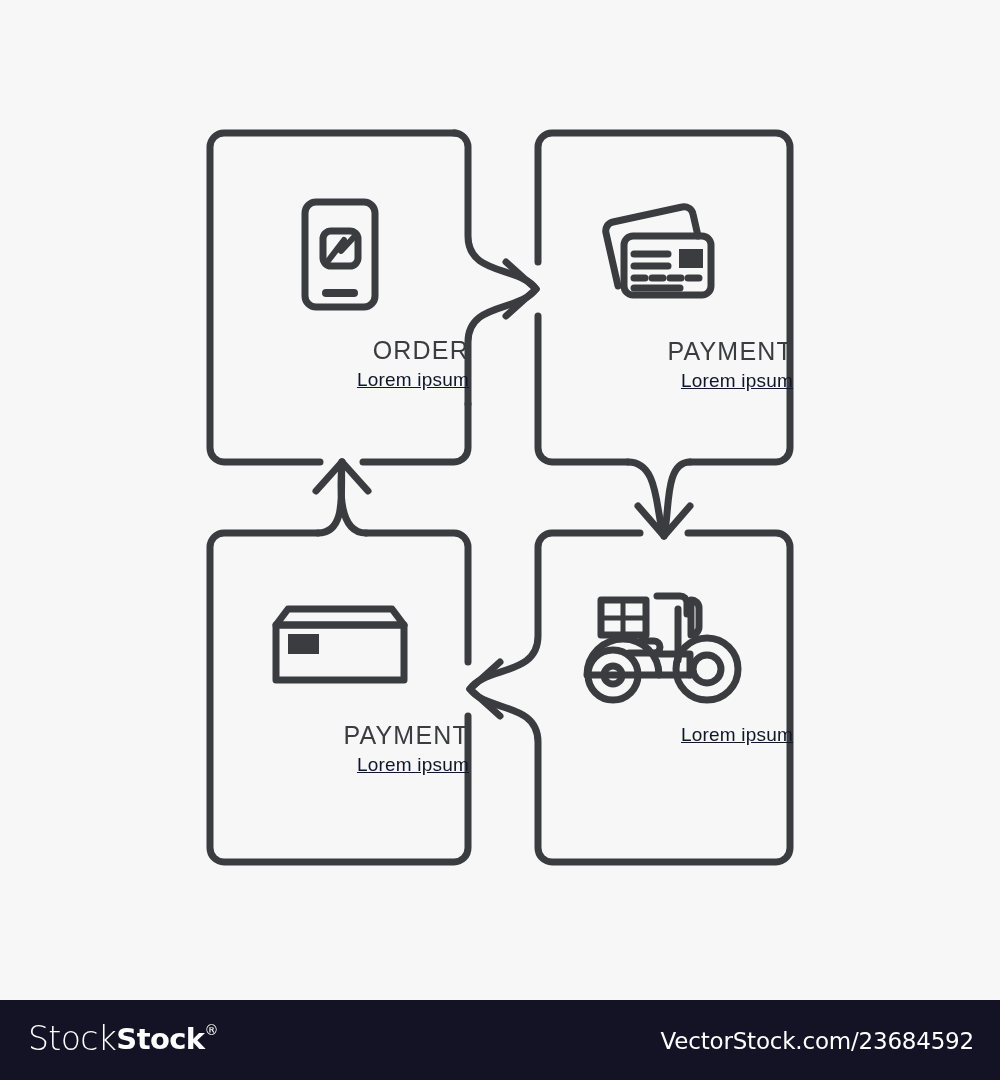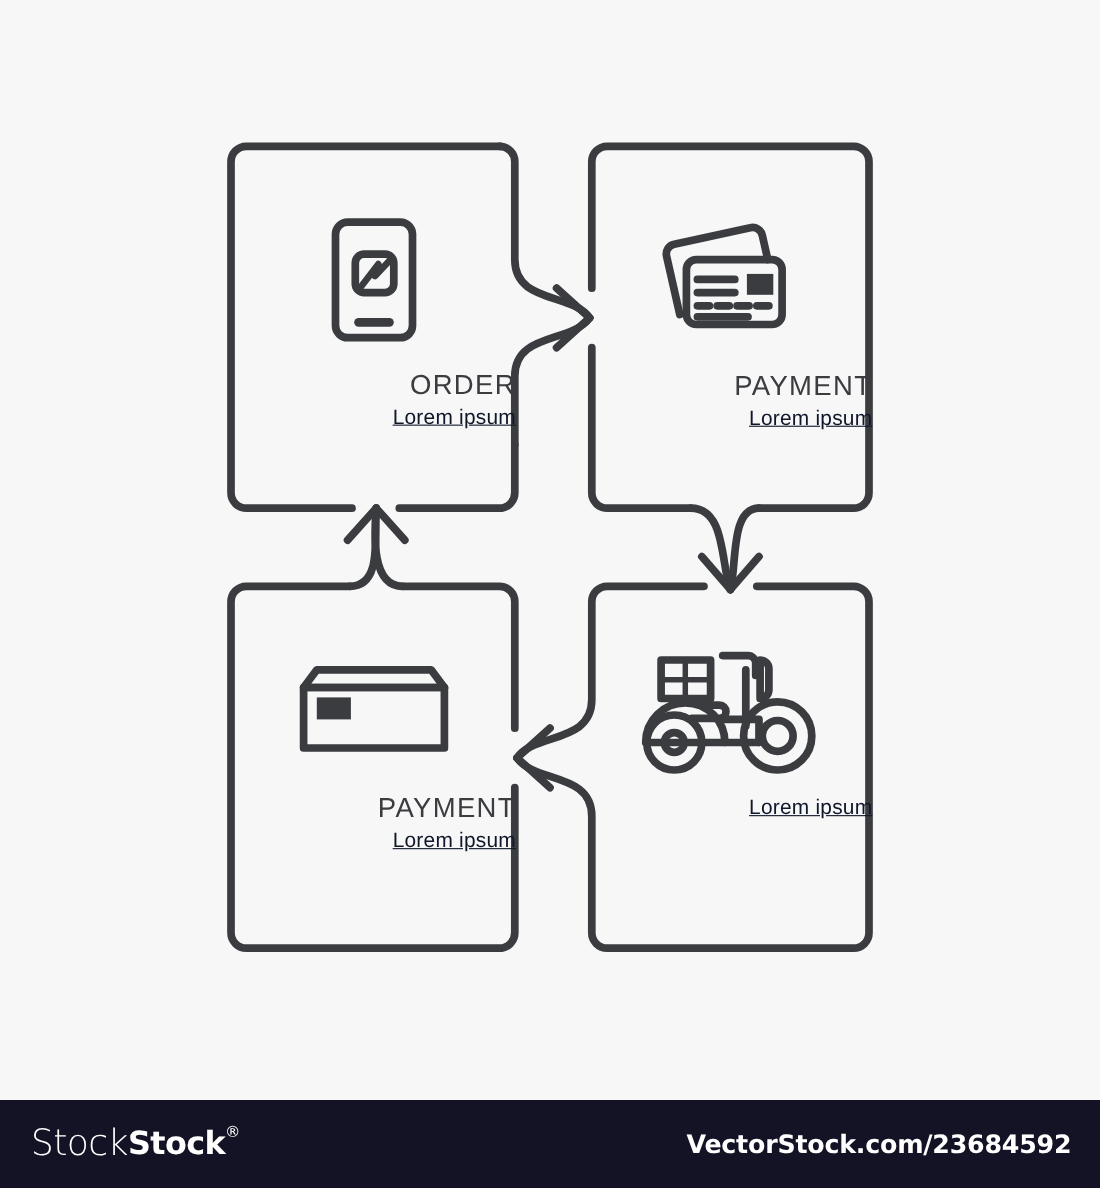--- a/index.html
+++ b/index.html
@@ -96,21 +96,20 @@
   }
   #wm-url {
     position: absolute;
     right: 26px;
     top: 28px;
     color: #ffffff;
     font-family: "DejaVu Sans", sans-serif;
     font-size: 23px;
     letter-spacing: -0.2px;
     white-space: nowrap;
-    font-weight: bold;
   }
 </style>
 </head>
 <body>
 
 <div id="stage">
 
   <svg id="diagram" viewBox="0 0 1000 1000">
     <g fill="none" stroke="#3b3c40" stroke-width="7" stroke-linecap="round" stroke-linejoin="round">
 

